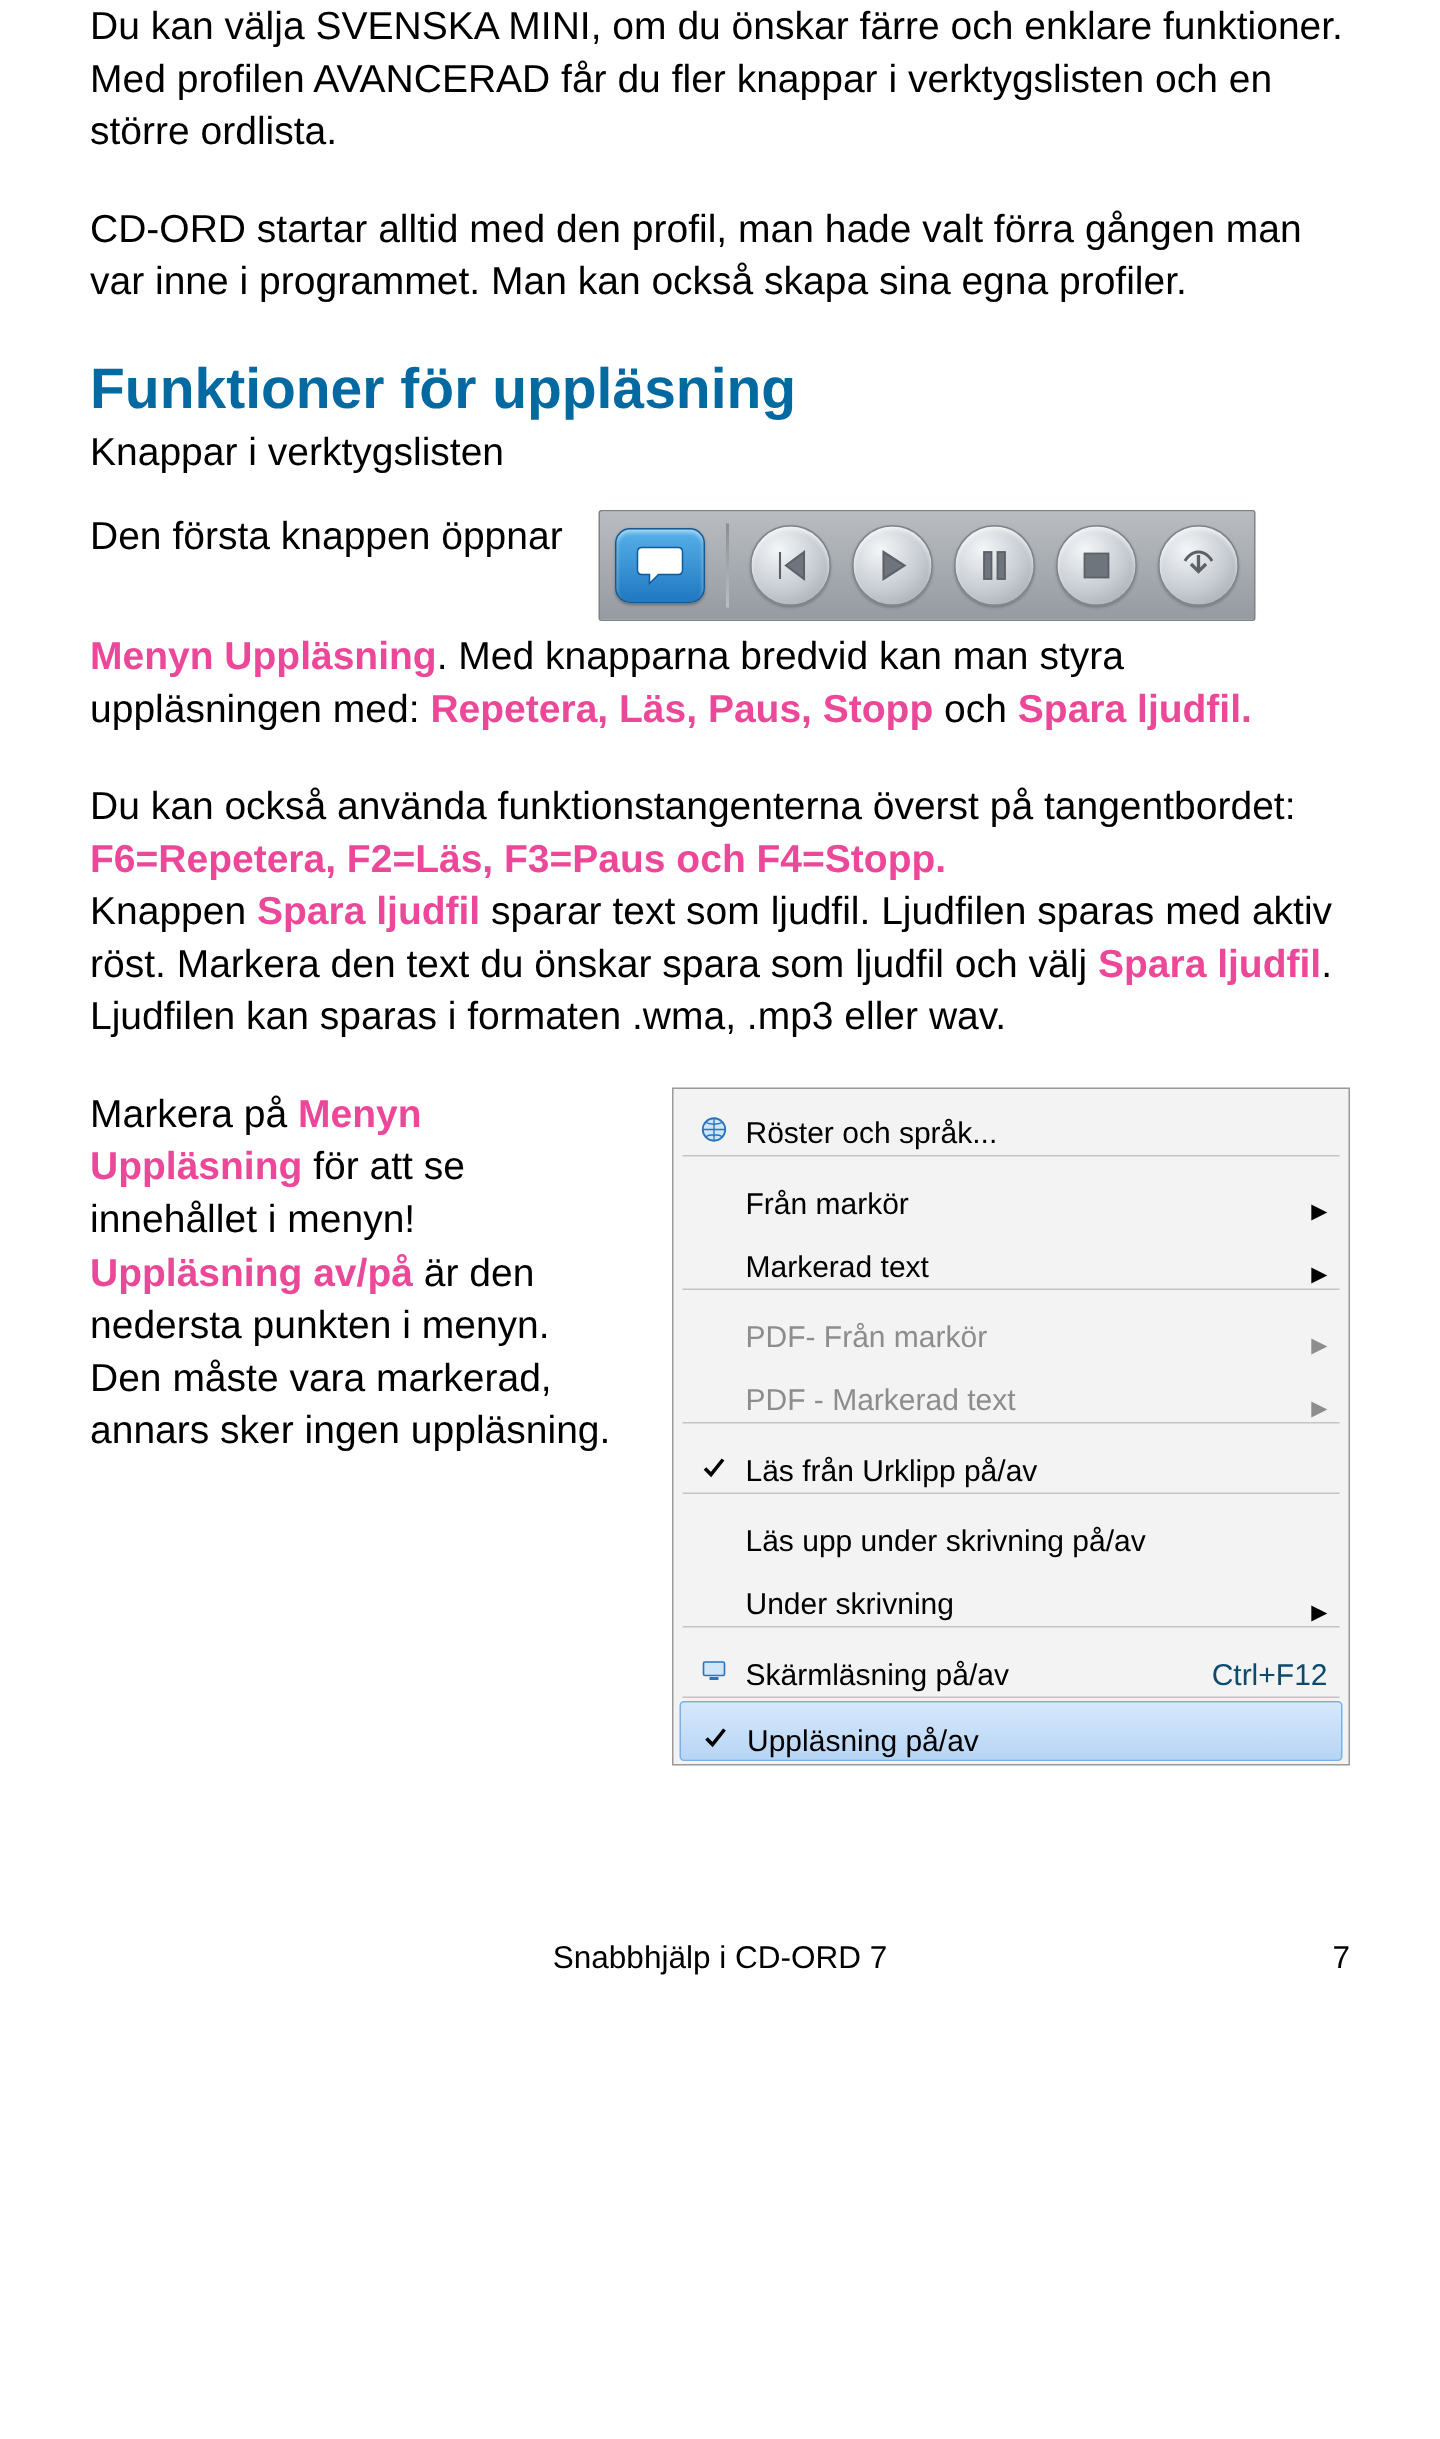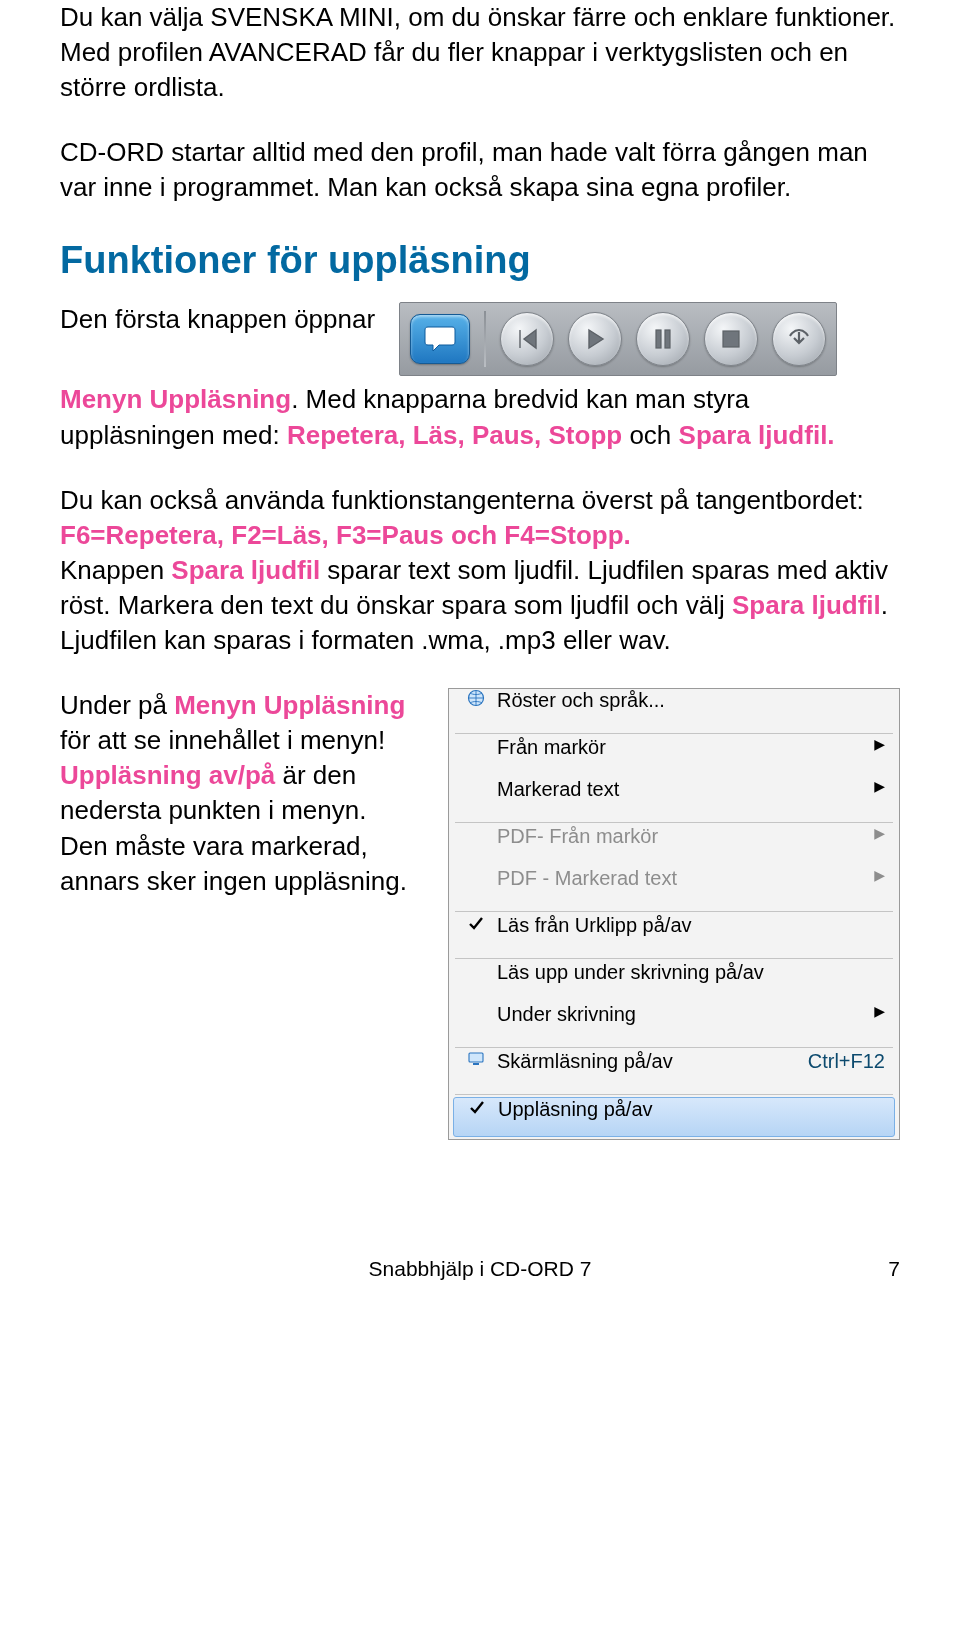--- a/index.html
+++ b/index.html
@@ -94,21 +94,21 @@
   .menu {
     flex: 1;
     border: 1px solid #9a9a9a;
     background: #f3f3f3;
     font-family: "Segoe UI", Tahoma, sans-serif;
     font-size: 20px;
     color: #000;
   }
   .menu .row {
     display: flex;
-    align-items: flex-start;
+    align-items: flex-end;
     height: 42px;
     padding: 0 14px 0 12px;
     position: relative;
   }
   .menu .row .icon-slot {
     width: 30px;
     display: flex;
     align-items: center;
     justify-content: center;
   }
@@ -164,20 +164,21 @@
 </style>
 </head>
 <body>
 
 <div class="page">
 
   <p class="body-text">Du kan välja SVENSKA MINI, om du önskar färre och enklare funktioner. Med profilen AVANCERAD får du fler knappar i verktygslisten och en större ordlista.</p>
   <p class="body-text">CD-ORD startar alltid med den profil, man hade valt förra gången man var inne i programmet. Man kan också skapa sina egna profiler.</p>
 
   <h2 class="section-title">Funktioner för uppläsning</h2>
+  <p class="subhead">Knappar i verktygslisten</p>
 
   <div class="toolbar-row">
     <div class="toolbar-caption">Den första knappen öppnar</div>
     <div class="toolbar">
       <div class="speech-btn">
         <svg viewBox="0 0 34 30">
           <path d="M5 3h24c2 0 3 1 3 3v12c0 2-1 3-3 3H16l-6 6v-6H5c-2 0-3-1-3-3V6c0-2 1-3 3-3z" fill="#ffffff" stroke="#0d5a9c" stroke-width="1"></path>
         </svg>
       </div>
       <div class="tb-divider"></div>
@@ -216,21 +217,21 @@
   </p>
 
   <p class="body-text">
     <span>Du kan också använda funktionstangenterna överst på tangentbordet:</span><br>
     <span class="blue-bold">F6=Repetera, F2=Läs, F3=Paus och F4=Stopp.</span><br>
     <span>Knappen </span><span class="blue-bold">Spara ljudfil</span><span> sparar text som ljudfil. Ljudfilen sparas med aktiv röst. Markera den text du önskar spara som ljudfil och välj </span><span class="blue-bold">Spara ljudfil</span><span>. Ljudfilen kan sparas i formaten .wma, .mp3 eller wav.</span>
   </p>
 
   <div class="two-col">
     <div class="left">
-      <span>Under på </span><span class="blue-bold">Menyn Uppläsning</span><span> för att se innehållet i menyn!</span><br>
+      <span>Markera på </span><span class="blue-bold">Menyn Uppläsning</span><span> för att se innehållet i menyn!</span><br>
       <span class="blue-bold">Uppläsning av/på</span><span> är den nedersta punkten i menyn. Den måste vara markerad, annars sker ingen uppläsning.</span>
     </div>
 
     <div class="menu" id="menu-container">
         <div class="row">
           <span class="icon-slot">
             <span class="globe-icon"><svg viewBox="0 0 18 18">
                 <circle cx="9" cy="9" r="7.5" fill="#cfe6fb" stroke="#2a74bf" stroke-width="1.2"></circle>
                 <path d="M1.5 9h15M9 1.5v15M3 4c3 2 9 2 12 0M3 14c3-2 9-2 12 0" stroke="#2a74bf" stroke-width="0.9" fill="none"></path>
               </svg></span>

